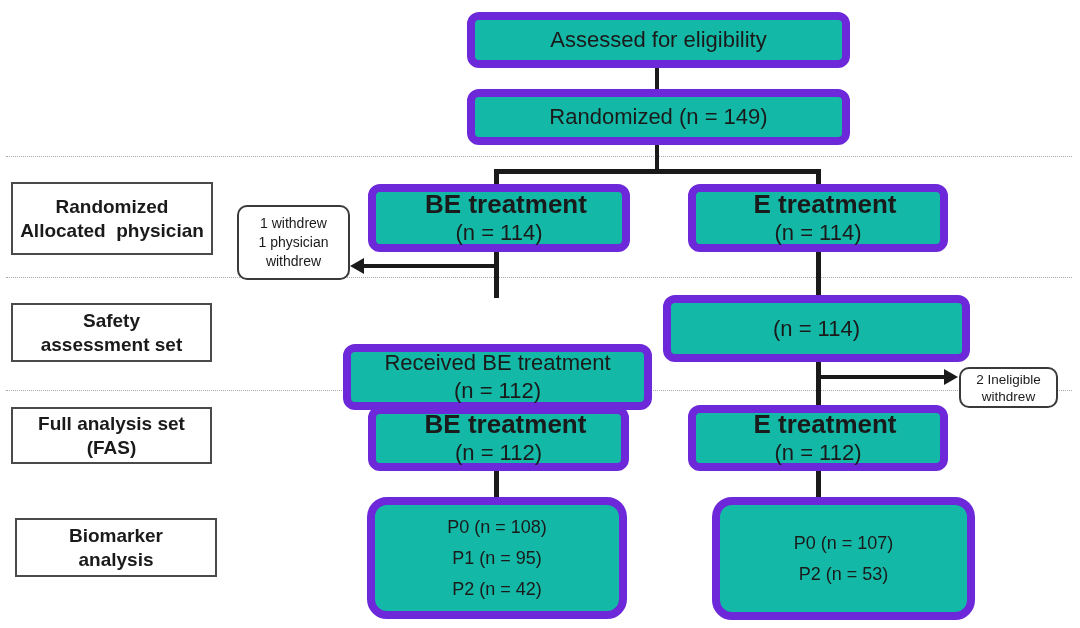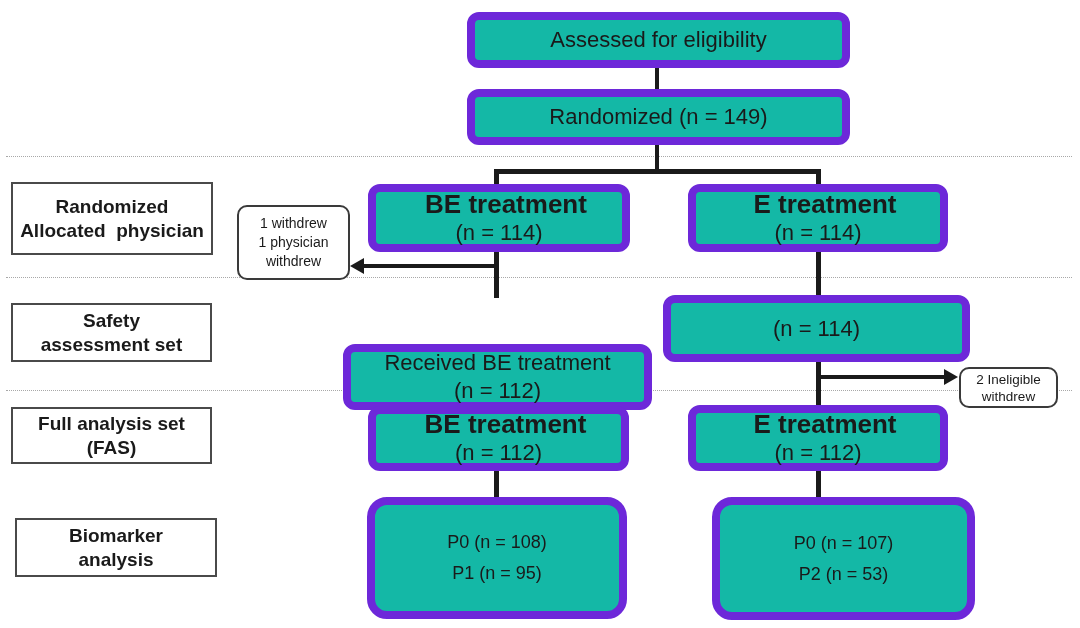--- a/index.html
+++ b/index.html
@@ -160,17 +160,18 @@
   <span class="t2">(n = 112)</span>
 </div>
 <div class="abs fbox" style="left:688px; top:405px; width:260px; height:66px;">
   <span class="t1b">E treatment</span>
   <span class="t2">(n = 112)</span>
 </div>
 
 <div class="abs fbox pbox" style="left:367px; top:497px; width:260px; height:122px;">
   <span class="pl">P0 (n = 108)</span>
   <span class="pl">P1 (n = 95)</span>
+  <span class="pl">P2 (n = 42)</span>
 </div>
 <div class="abs fbox pbox" style="left:712px; top:497px; width:263px; height:123px;">
   <span class="pl">P0 (n = 107)</span>
   <span class="pl">P2 (n = 53)</span>
 </div>
 
 </body></html>

